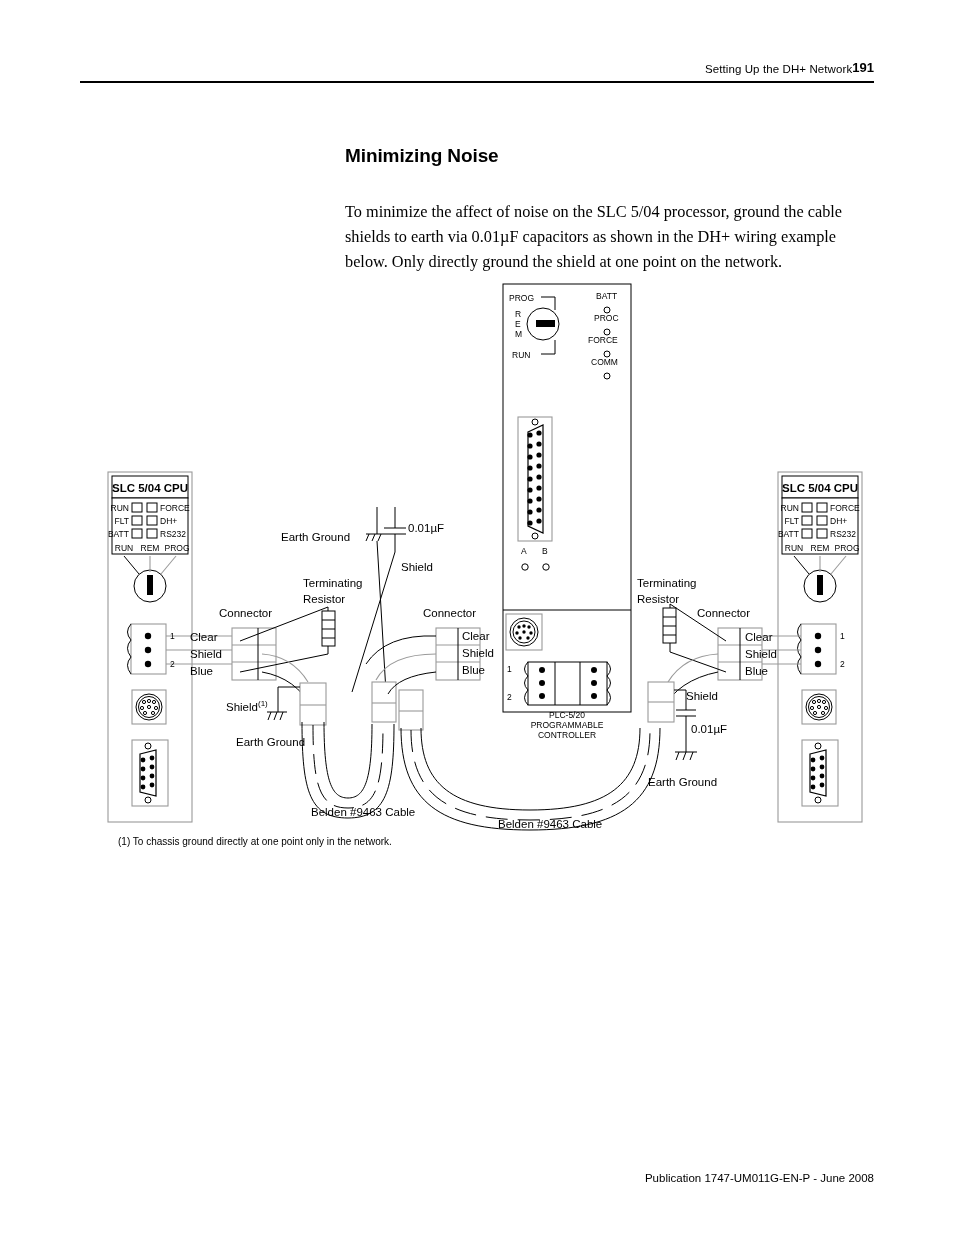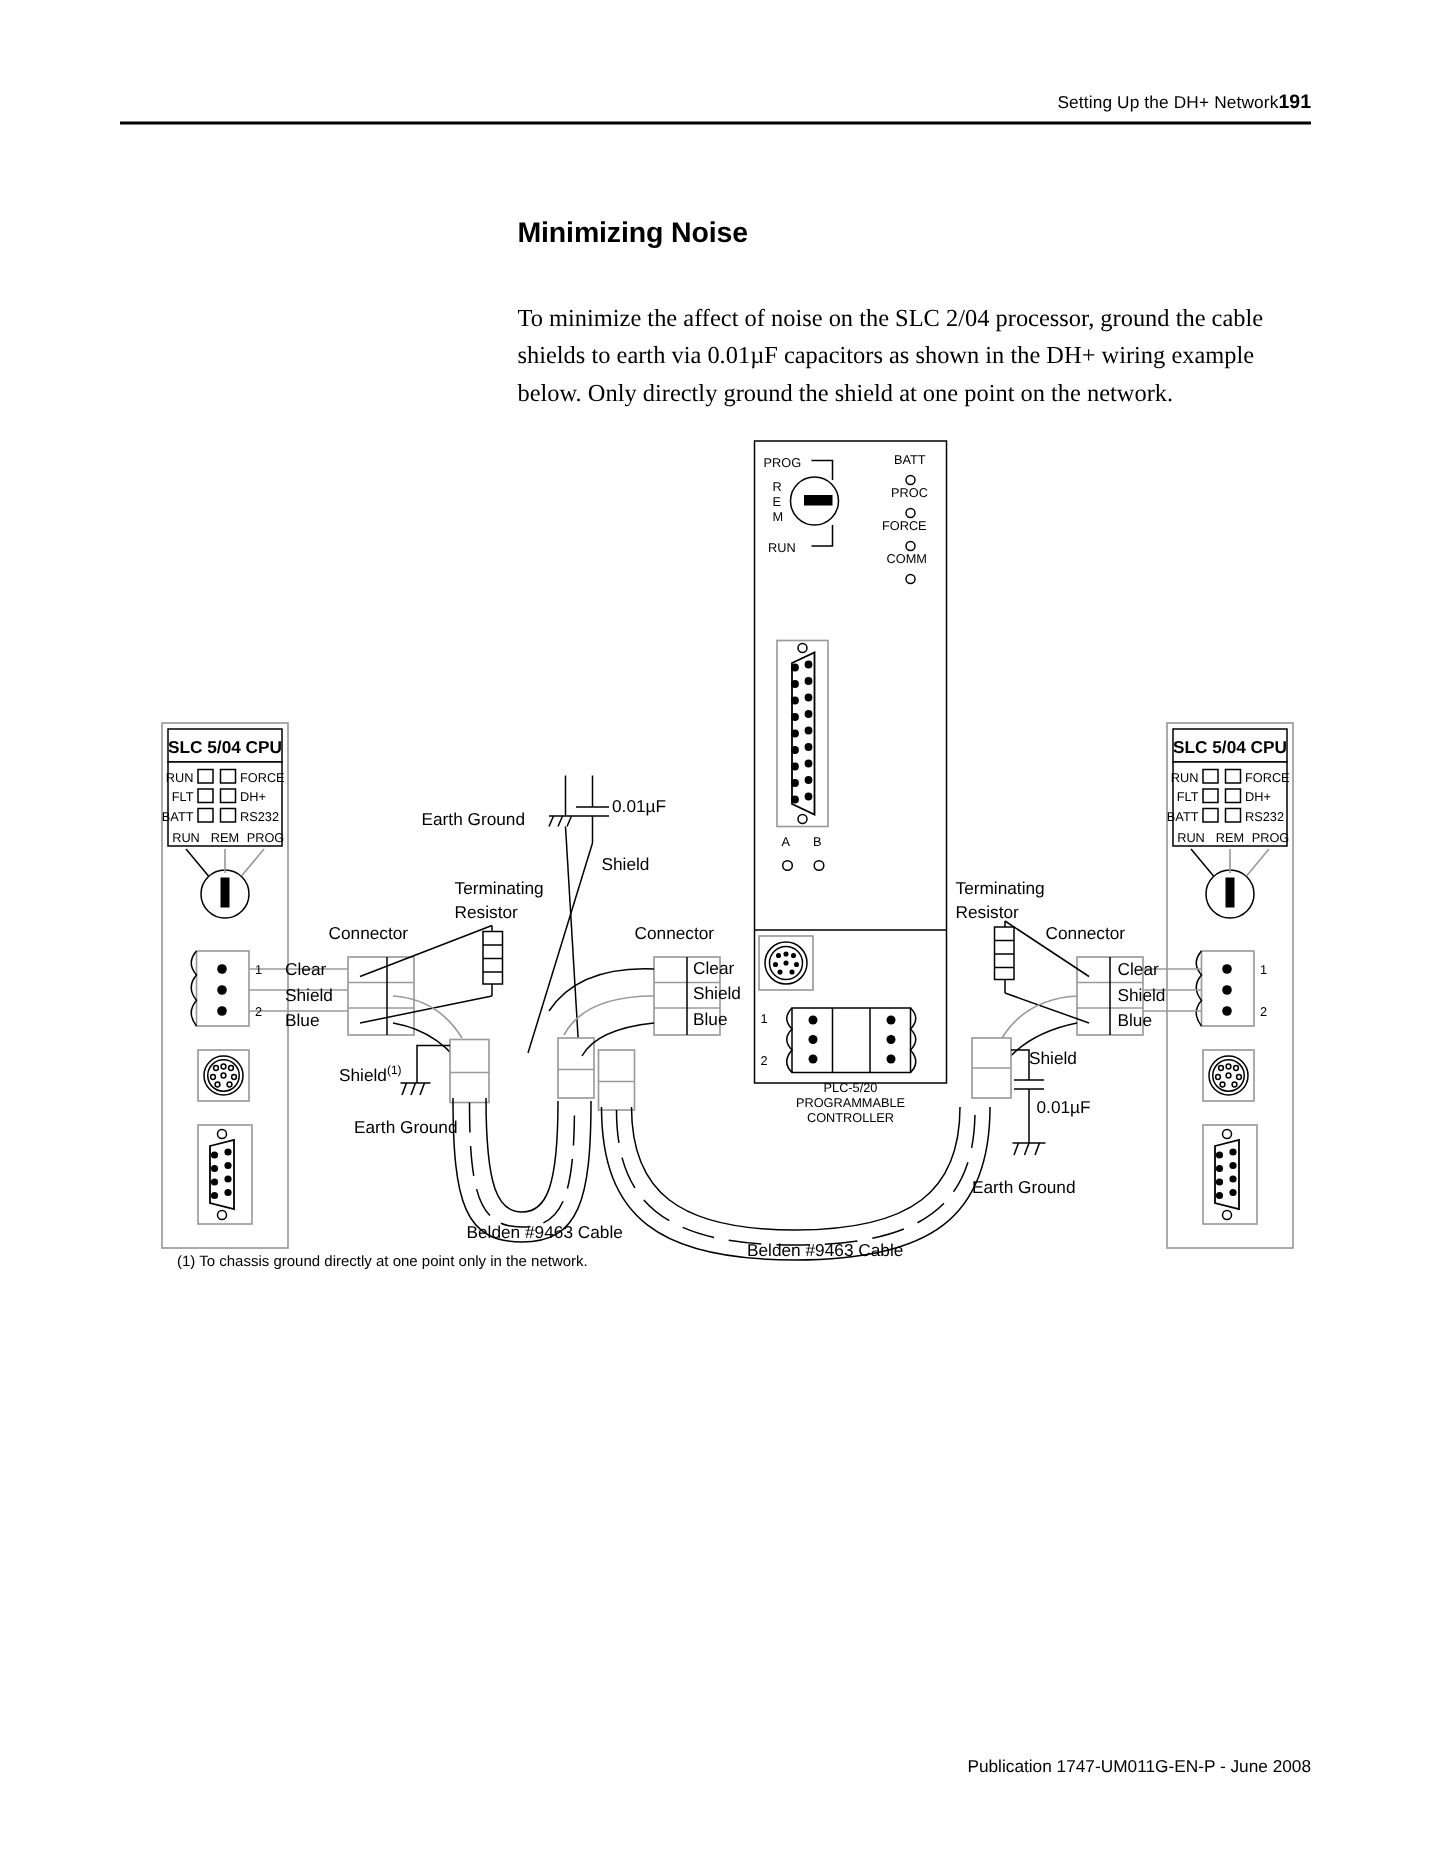--- a/index.html
+++ b/index.html
@@ -60,21 +60,21 @@
     position: absolute;
     left: 0; top: 1172px; width: 874px;
     text-align: right;
     font-size: 11.5px;
     padding-left: 44px;
   }
 
   
   #diagram {
     position: absolute;
-    left: 0; top: 272px;
+    left: 0; top: 262px;
     width: 874px; height: 600px;
   }
   #diagram text { font-family: "Liberation Sans", sans-serif; }
 
   .dg-label {
     position: absolute;
     font-size: 11.5px;
     white-space: nowrap;
     line-height: 14px;
   }
@@ -92,21 +92,21 @@
 
 <div class="page-header">
   <div class="page-header-row">
     <span class="header-title">Setting Up the DH+ Network</span>
     <span class="header-pageno">191</span>
   </div>
   <div class="header-rule"></div>
 </div>
 
 <h1 class="section-title">Minimizing Noise</h1>
-<p class="body-copy">To minimize the affect of noise on the SLC 2/04 processor, ground the cable shields to earth via 0.01µF capacitors as shown in the DH+ wiring example below. Only directly ground the shield at one point on the network.</p>
+<p class="body-copy">To minimize the affect of noise on the SLC 5/04 processor, ground the cable shields to earth via 0.01µF capacitors as shown in the DH+ wiring example below. Only directly ground the shield at one point on the network.</p>
 
 <div id="diagram">
 
   <svg width="954" height="600" viewBox="0 0 954 600">
     <defs>
       <style>
         .ln   { fill:none; stroke:#000; stroke-width:1; }
         .lnT  { fill:none; stroke:#000; stroke-width:1.2; }
         .gry  { fill:none; stroke:#9a9a9a; stroke-width:1.1; }
         .bx   { fill:#fff; stroke:#000; stroke-width:1; }

